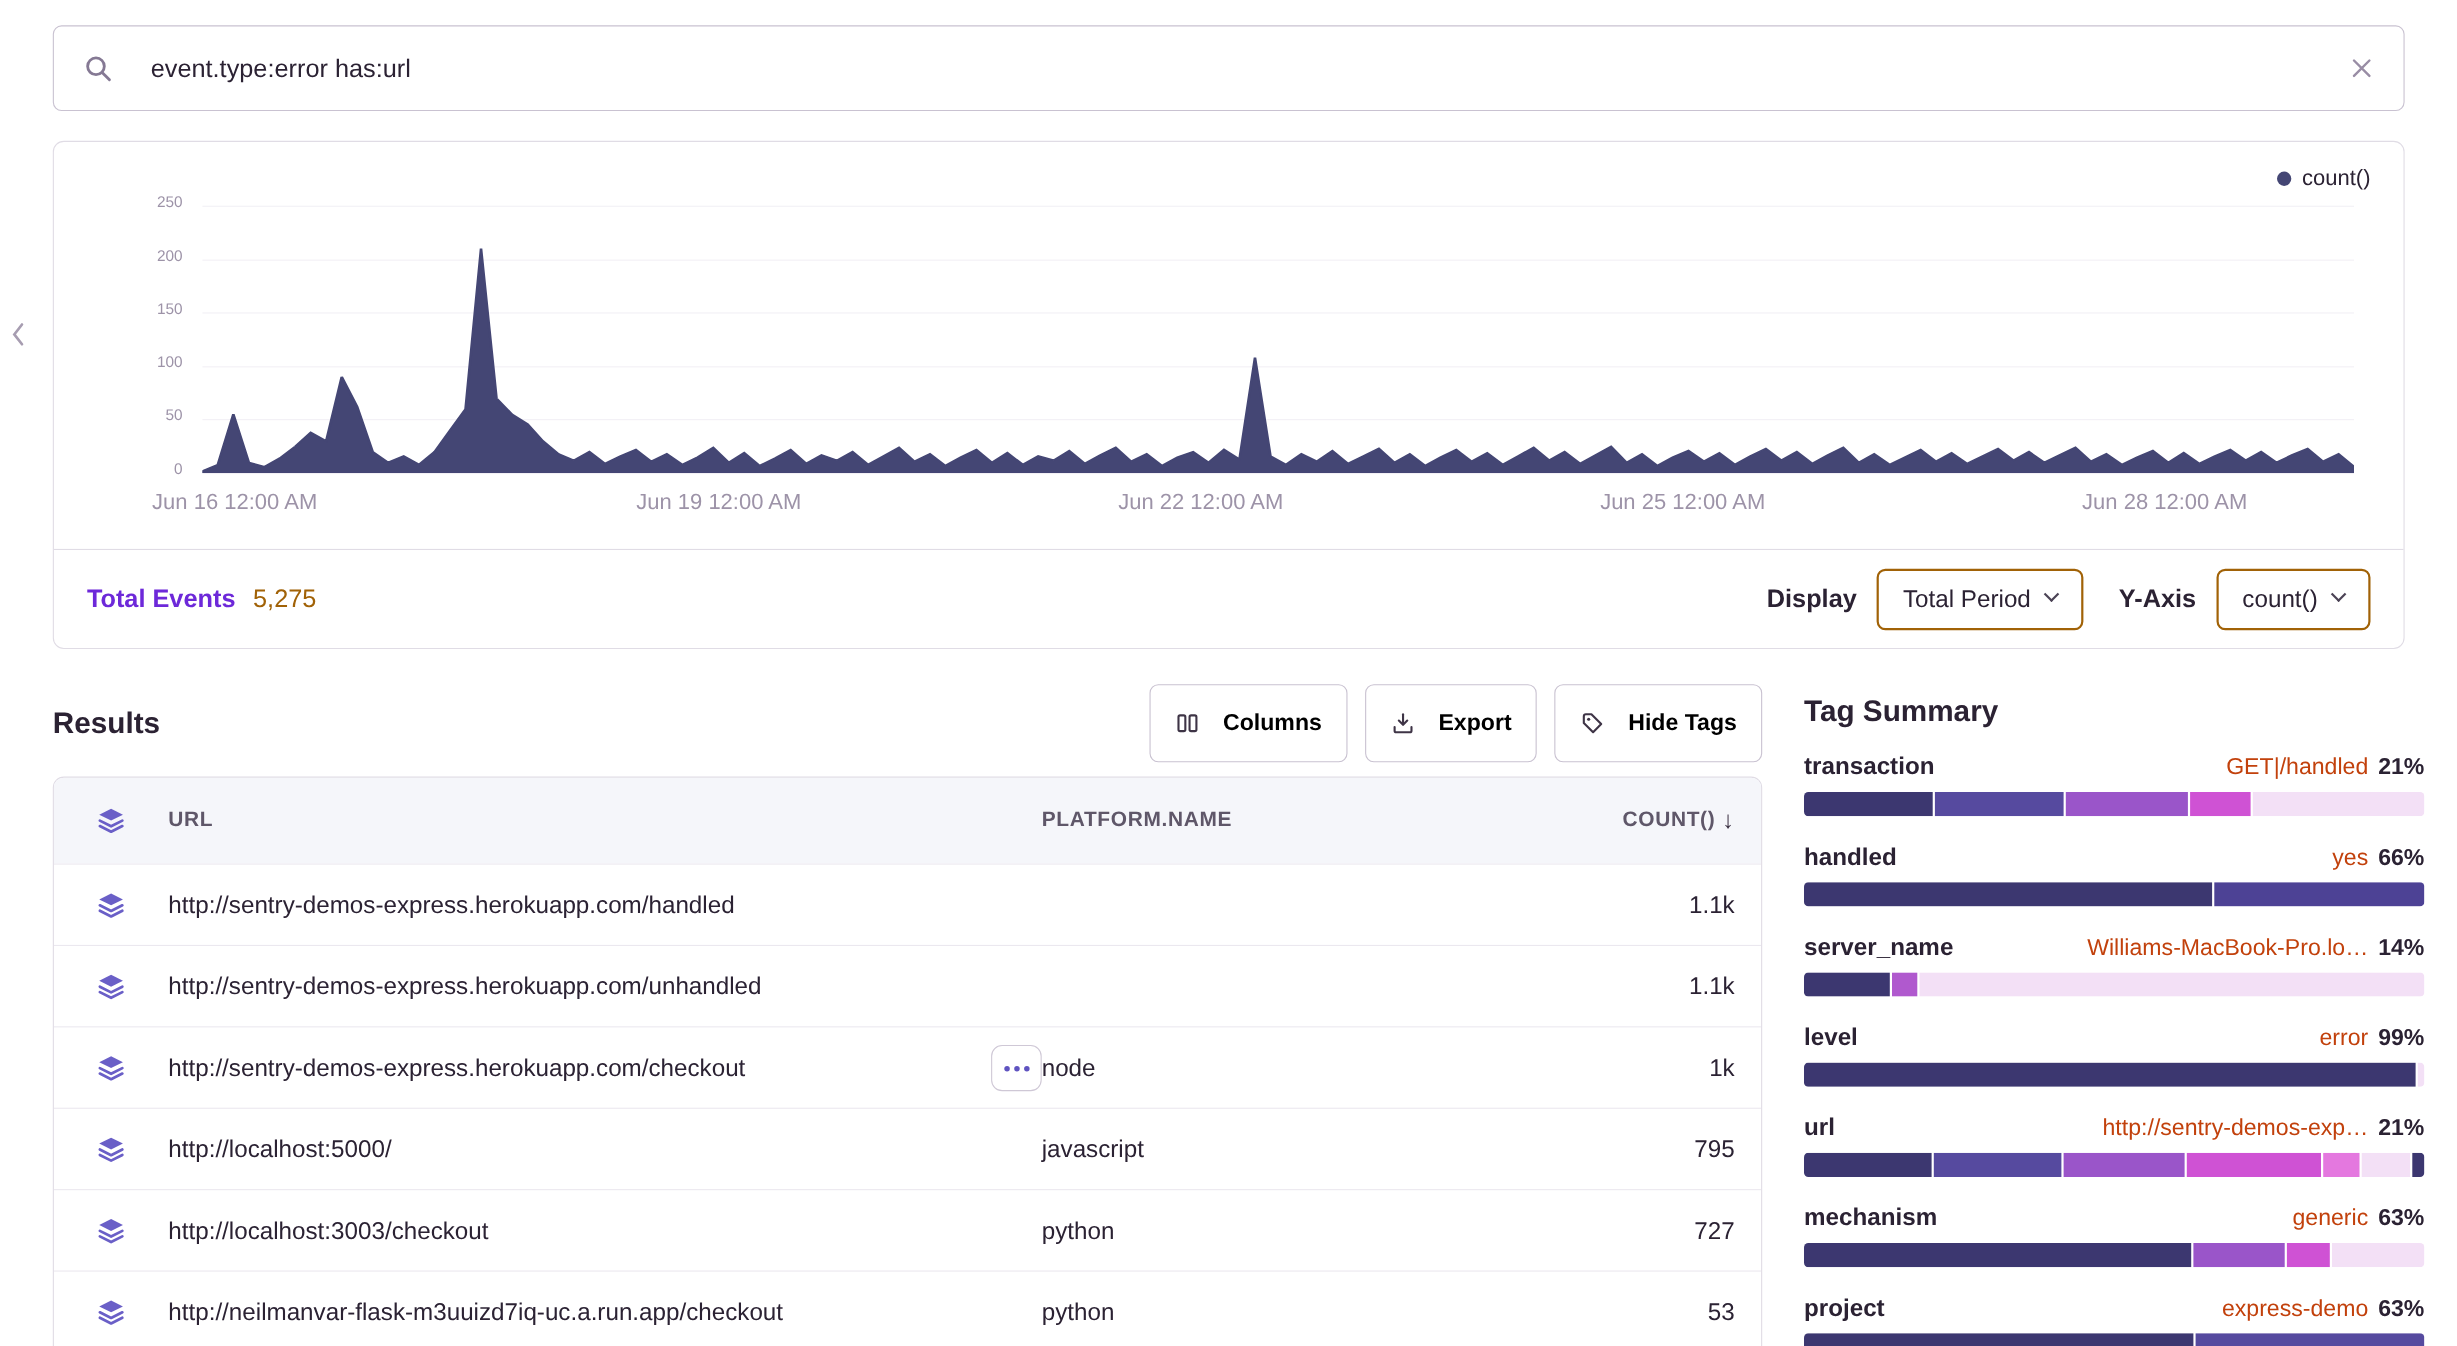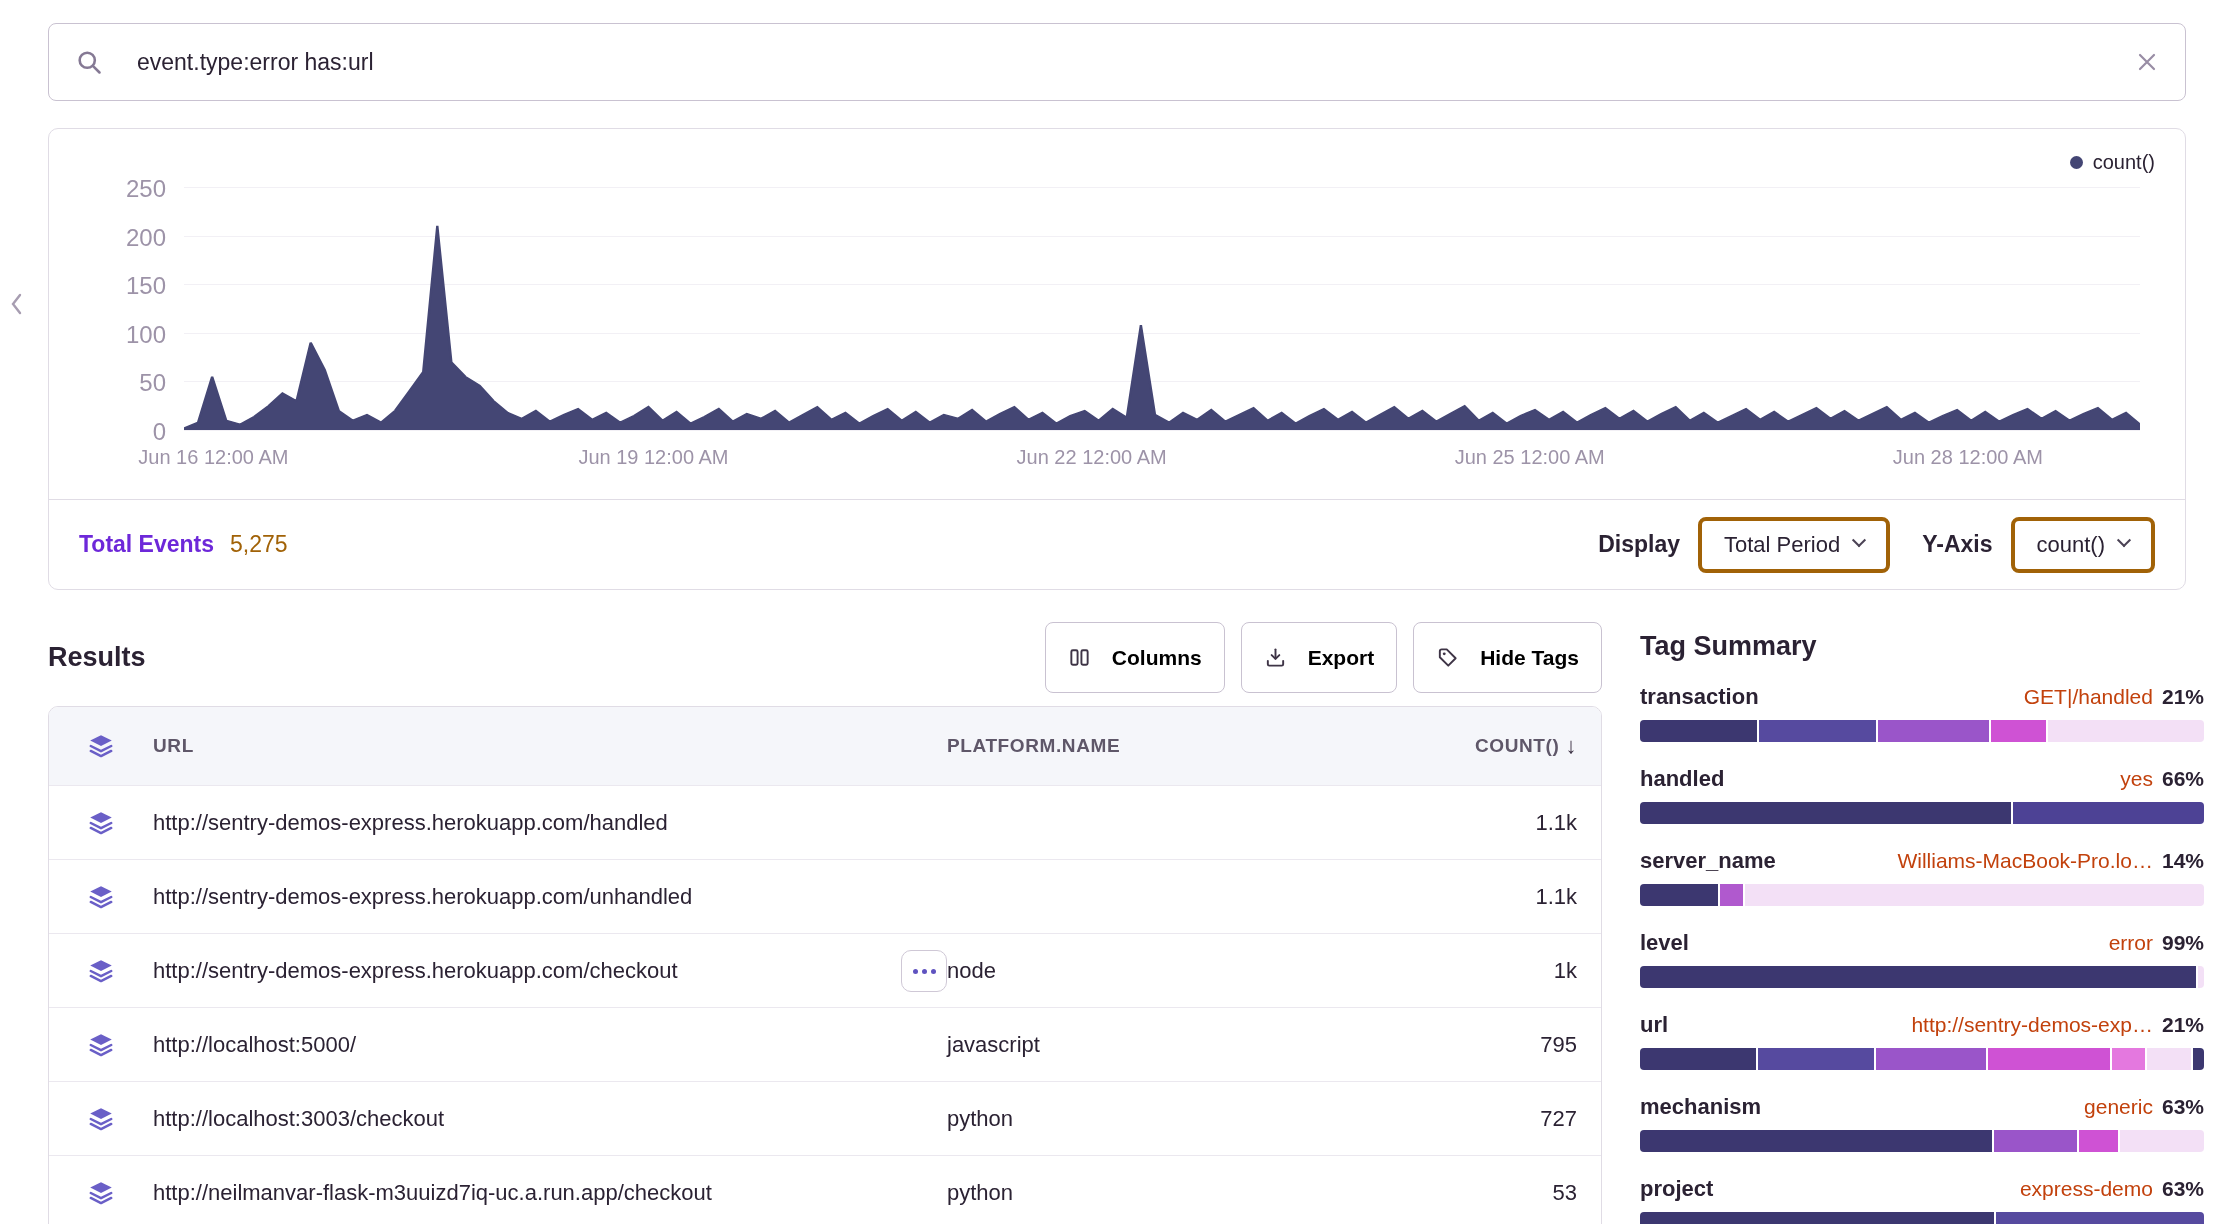--- a/index.html
+++ b/index.html
@@ -22,36 +22,36 @@
   .chart-card {
     position:absolute; left:48px; right:48px; top:128px; height:462px;
     border:1px solid #e0dce5; border-radius:10px; background:#fff;
   }
   .legend { position:absolute; top:22px; right:30px; display:flex; align-items:center; gap:10px; }
   .legend-dot { width:13px; height:13px; border-radius:50%; background:#444674; }
   .legend-label { font-size:20px; color:#2b2233; }
 
   .plot { position:absolute; left:135px; right:45px; top:58px; height:243px; }
   .gl { position:absolute; left:0; right:0; height:1px; background:#f2f0f5; }
-  .ylab { position:absolute; left:-88px; width:70px; text-align:right; font-size:24px; color:#9d93a8; }
+  .ylab { position:absolute; left:-88px; width:70px; text-align:right; font-size:14px; color:#9d93a8; }
   .xlab { position:absolute; top:calc(100% + 16px); transform:translateX(-50%); font-size:20px; color:#9d93a8; white-space:nowrap; }
   .plot svg { position:absolute; left:0; top:0; width:100%; height:100%; }
 
   .chart-footer {
     position:absolute; left:0; right:0; bottom:0; height:90px;
     border-top:1px solid #e0dce5; display:flex; align-items:center;
     justify-content:space-between; padding:0 30px;
   }
   .total-group { display:flex; align-items:baseline; gap:16px; }
   .total-label { font-size:23px; font-weight:700; color:#6d28d9; }
   .total-value { font-size:23px; color:#a16207; }
   .footer-controls { display:flex; align-items:center; gap:18px; }
   .ctrl-label { font-size:23px; font-weight:700; color:#2b2233; margin-left:14px; }
   .dropdown {
-    height:56px; border:4px solid #a16207; border-radius:8px; background:#fff;
+    height:56px; border:2px solid #a16207; border-radius:8px; background:#fff;
     display:flex; align-items:center; gap:14px; padding:0 22px;
     font-size:22px; color:#2b2233; cursor:pointer;
   }
   .chev {
     display:inline-block; width:10px; height:10px;
     border-right:2.2px solid #4b4355; border-bottom:2.2px solid #4b4355;
     transform:rotate(45deg) translate(-2px,-2px); margin-top:-4px;
   }
 
   

